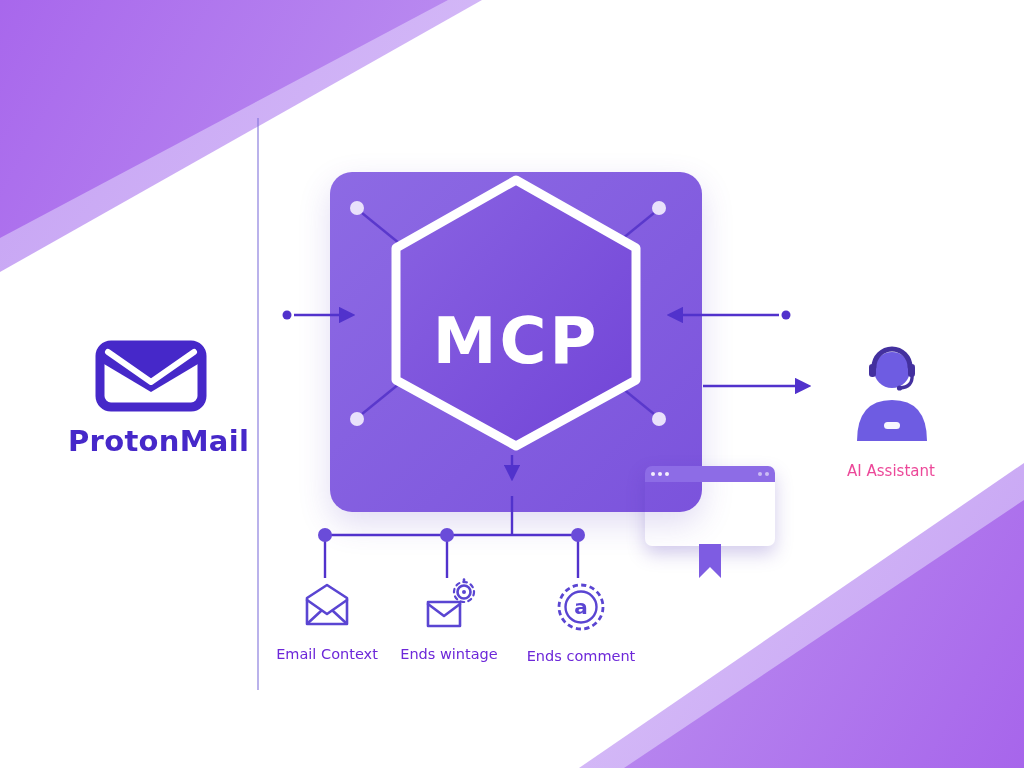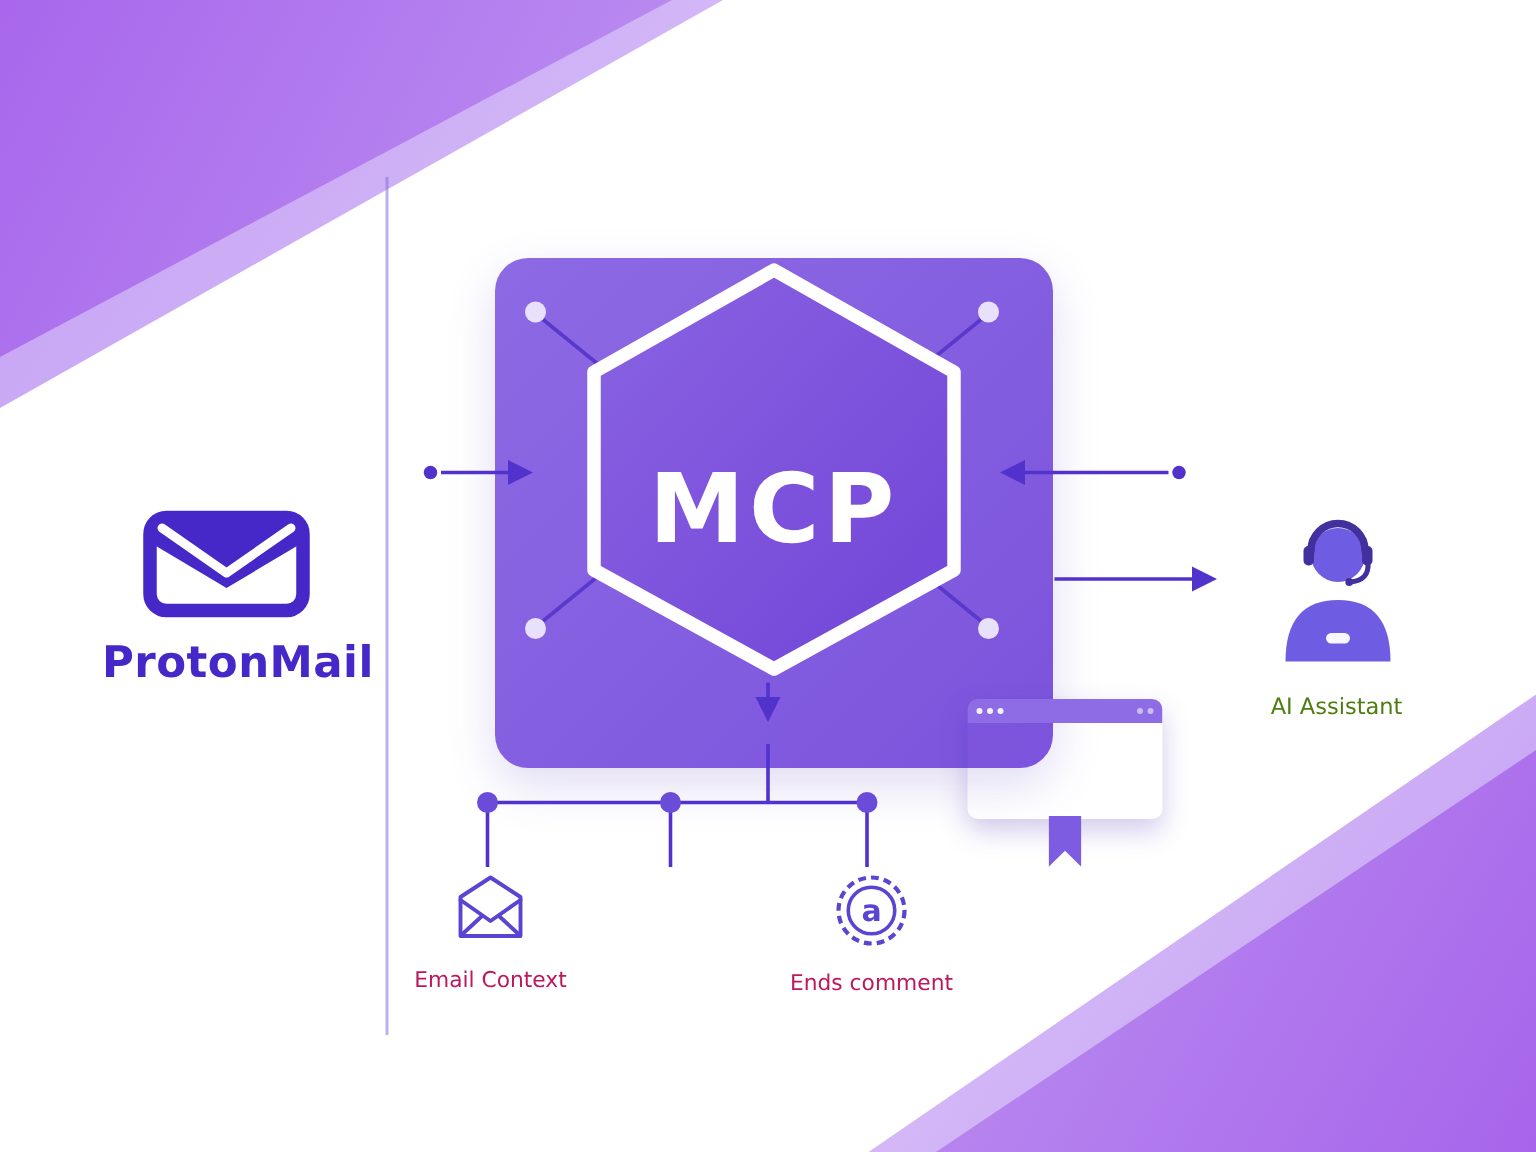--- a/index.html
+++ b/index.html
@@ -39,21 +39,21 @@
   .hub svg { position:absolute; left:0; top:0; }
   .hub-label { position:absolute; left:0; right:0; top:50%; transform:translateY(-52%);
     text-align:center; font-size:64px; font-weight:800; color:#ffffff;
     letter-spacing:3px; }
 
   .wires { position:absolute; left:0; top:0; pointer-events:none; }
 
   
   .tool { position:absolute; top:578px; width:124px; text-align:center; }
   .tool svg { display:block; margin:0 auto; }
-  .tool-label { margin-top:12px; font-size:14.5px; font-weight:500; color:#be185d; }
+  .tool-label { margin-top:12px; font-size:14.5px; font-weight:500; color:#6d28d9; }
 
   
   .card { position:absolute; left:645px; top:466px; width:130px; height:80px;
     border-radius:7px; overflow:hidden; box-shadow:0 8px 18px rgba(80,50,180,.25); }
   .card-header { height:16px; background:#8d6ce6; display:flex; align-items:center;
     padding:0 6px; gap:3px; }
   .hdot { width:4px; height:4px; border-radius:50%; background:rgba(255,255,255,.9); }
   .hdot.dim { background:rgba(255,255,255,.55); }
   .hspacer { flex:1; }
   .card-body { height:64px; background:linear-gradient(180deg,#6753dc 0%,#5640d2 100%);
@@ -61,21 +61,21 @@
   .card-line1 { font-size:10px; font-weight:700; letter-spacing:.2px; }
   .card-line2 { font-size:8px; opacity:.8; margin-top:4px; }
   .card-line3 { font-size:9.5px; font-weight:700; margin-top:3px; display:inline-block;
     border-bottom:1px solid rgba(255,255,255,.75); }
   .bookmark { position:absolute; left:699px; top:544px; width:22px; height:34px;
     background:#7e5ce2; clip-path:polygon(0 0,100% 0,100% 100%,50% 68%,0 100%); }
 
   
   .assistant { position:absolute; left:845px; top:340px; width:92px; text-align:center; }
   .assistant svg { display:block; margin:0 auto; }
-  .assistant-label { margin-top:20px; font-size:15px; color:#4d7c0f; }
+  .assistant-label { margin-top:20px; font-size:15px; color:#ec4899; }
 </style>
 </head>
 <body>
 
 <div class="canvas">
 
   <div class="tri tri-tl-back"></div>
   <div class="tri tri-tl-front"></div>
   <div class="tri tri-br-back"></div>
   <div class="tri tri-br-front"></div>
@@ -157,20 +157,33 @@
       <g fill="none" stroke="#5a45d2" stroke-width="2.6" stroke-linejoin="round" stroke-linecap="round">
         <path d="M8 20 L28 7 L48 20 V46 H8 Z"></path>
         <path d="M8 22 L28 36 L48 22"></path>
         <path d="M9 45 L22 33"></path>
         <path d="M47 45 L34 33"></path>
       </g>
     </svg>
     <div class="tool-label">Email Context</div>
   </div>
 
+  <div class="tool" style="left:387px;">
+    <svg width="56" height="56" viewBox="0 0 56 56">
+      <g fill="none" stroke="#5a45d2" stroke-width="2.6" stroke-linejoin="round" stroke-linecap="round">
+        <path d="M7 24 H39 V48 H7 Z"></path>
+        <path d="M7 26 L23 38 L39 26"></path>
+        <circle cx="43" cy="14" r="6.5"></circle>
+        <circle cx="43" cy="14" r="10" stroke-width="2.2" stroke-dasharray="3.5 4.2"></circle>
+        <path d="M43 4 V1.5"></path>
+      </g>
+      <circle cx="43" cy="14" r="2" fill="#5a45d2"></circle>
+    </svg>
+    <div class="tool-label">Ends wintage</div>
+  </div>
 
   <div class="tool" style="left:519px;">
     <svg width="58" height="58" viewBox="0 0 58 58">
       <g fill="none" stroke="#5a45d2" stroke-linejoin="round">
         <circle cx="29" cy="29" r="22" stroke-width="2.8" stroke-dasharray="5.2 3.4"></circle>
         <circle cx="29" cy="29" r="15.5" stroke-width="2.4"></circle>
       </g>
       <text x="29" y="36" text-anchor="middle" font-size="20" font-weight="700" fill="#5a45d2" font-family="DejaVu Sans, sans-serif">a</text>
     </svg>
     <div class="tool-label">Ends comment</div>

